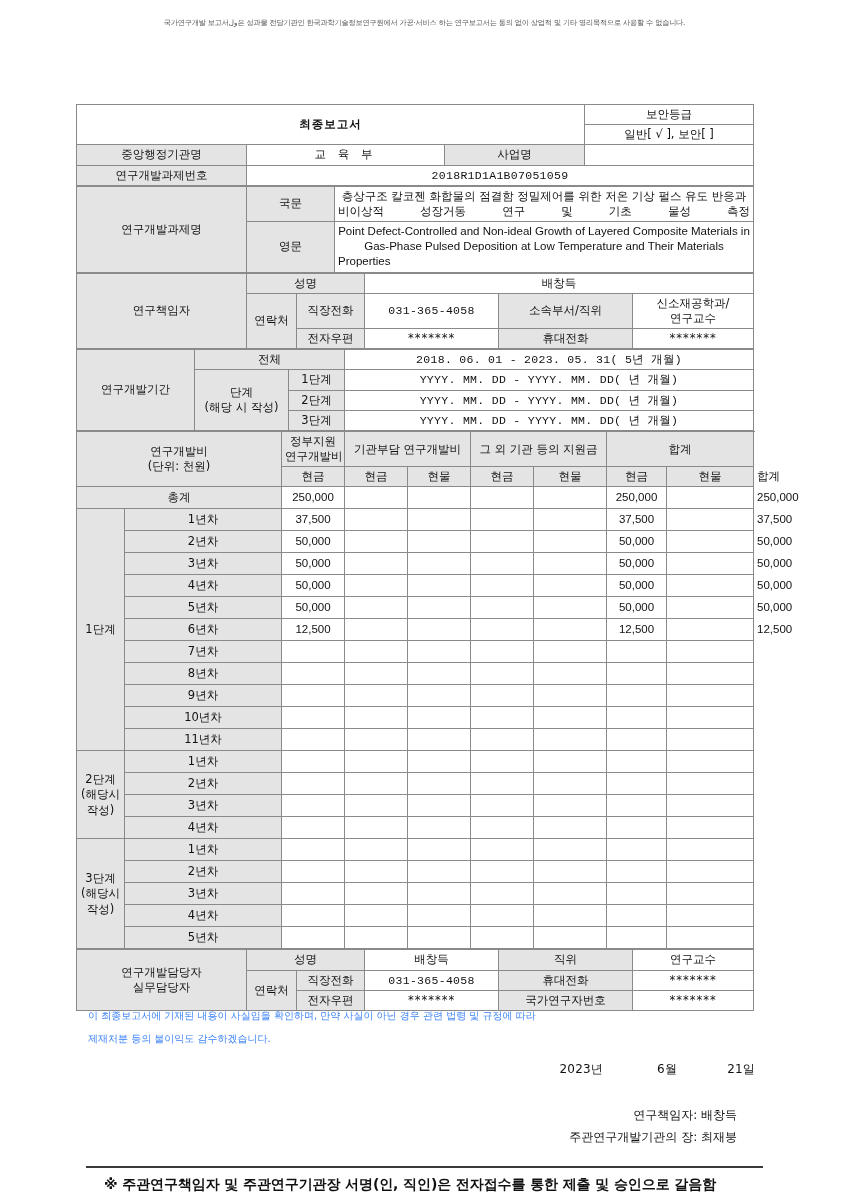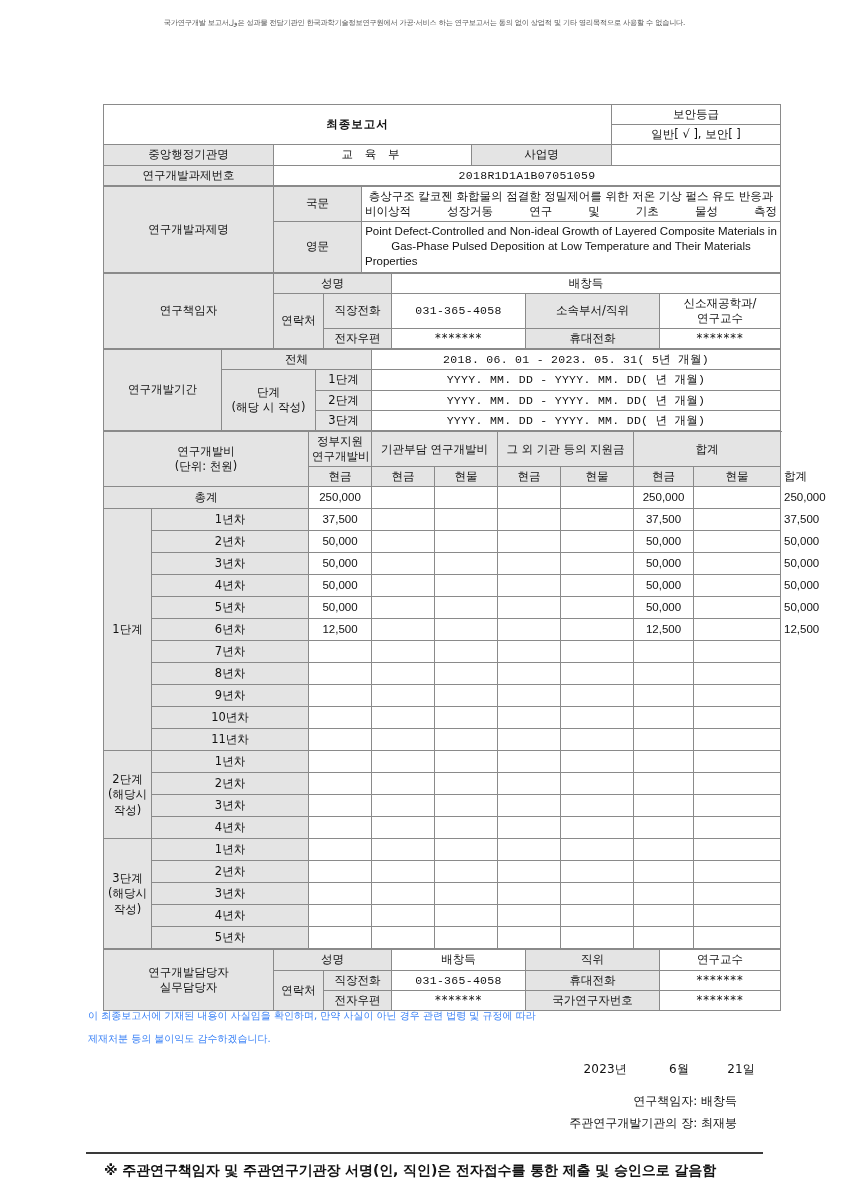--- a/index.html
+++ b/index.html
@@ -28,21 +28,21 @@
     left: 0;
     width: 849px;
     text-align: center;
     font-size: 7.2px;
     color: #555;
     letter-spacing: -0.2px;
     white-space: nowrap;
   }
   .doc {
     position: absolute;
-    left: 103px;
+    left: 76px;
     top: 104px;
     width: 677px;
   }
   table.grid {
     border-collapse: collapse;
     width: 677px;
     table-layout: fixed;
   }
   table.grid td {
     border: 1px solid #8a8a8a;
@@ -100,25 +100,25 @@
     padding: 6px 2px 0 2px;
   }
   .decl-line2 { text-align: left; }
   .datebar {
     margin-top: 14px;
     text-align: right;
     font-size: 12px;
     padding-right: 8px;
     letter-spacing: 0.2px;
   }
-  .datebar span { display: inline-block; }
+  .datebar span { display: inline-block; margin-left: 12px; }
   .dt-y { margin-right: 42px; }
   .dt-m { margin-right: 38px; }
   .signers {
-    margin-top: 12px;
+    margin-top: 26px;
     text-align: right;
     font-size: 12px;
     line-height: 1.85;
     padding-right: 26px;
   }
   .rule {
     border-top: 2px solid #3a3a3a;
     margin-top: 18px;
   }
   .footnote {

